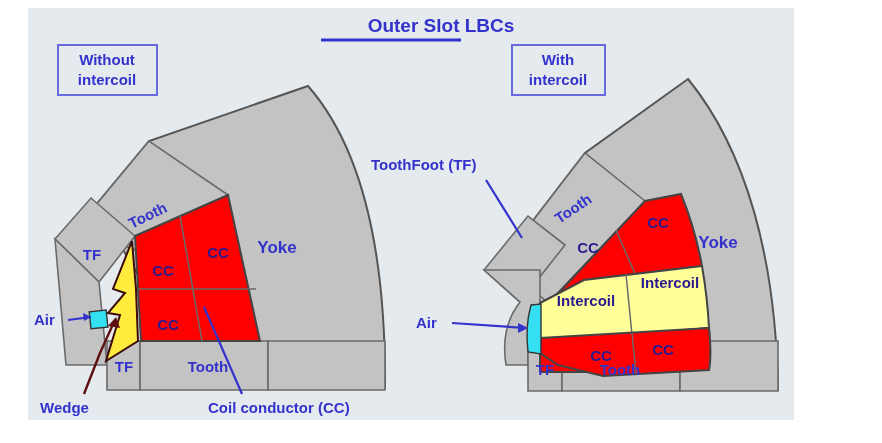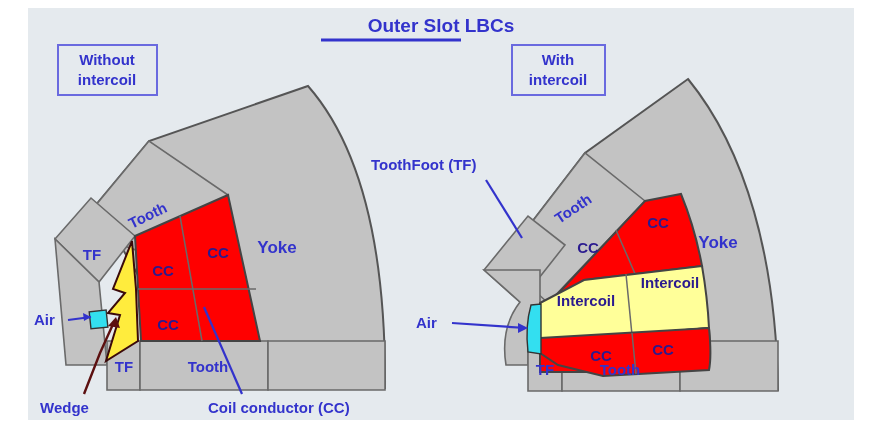--- a/index.html
+++ b/index.html
@@ -1,18 +1,18 @@
 <!DOCTYPE html>
 <html><head>
 <meta charset="utf-8">
 <style>
   html,body{margin:0;padding:0;background:#ffffff;}
   body{font-family:"Liberation Sans",sans-serif;}
   #canvas{position:relative;width:882px;height:443px;background:#ffffff;overflow:hidden;}
-  #board{position:absolute;left:28px;top:8px;width:826px;height:412px;background:#e5eaee;}
+  #board{position:absolute;left:28px;top:8px;width:766px;height:412px;background:#e5eaee;}
   svg{display:block;}
   .lbl{fill:#3333cc;font-family:"Liberation Sans",sans-serif;font-weight:bold;}
   .lbl-md{font-size:15px;}
   .lbl-lg{font-size:17px;}
   .lbl-title{font-size:19px;fill:#3333cc;font-weight:bold;font-family:"Liberation Sans",sans-serif;}
   .ccl{fill:#2a1a8f;font-weight:bold;font-size:15px;font-family:"Liberation Sans",sans-serif;}
   .boxtxt{fill:#3333cc;font-weight:bold;font-size:15px;font-family:"Liberation Sans",sans-serif;}
   .leader{stroke:#3333cc;stroke-width:2.2;fill:none;}
   .leader-wedge{stroke:#5c1010;stroke-width:2.4;fill:none;}
   .steel{fill:#c3c3c3;stroke:#555555;stroke-width:2;}

